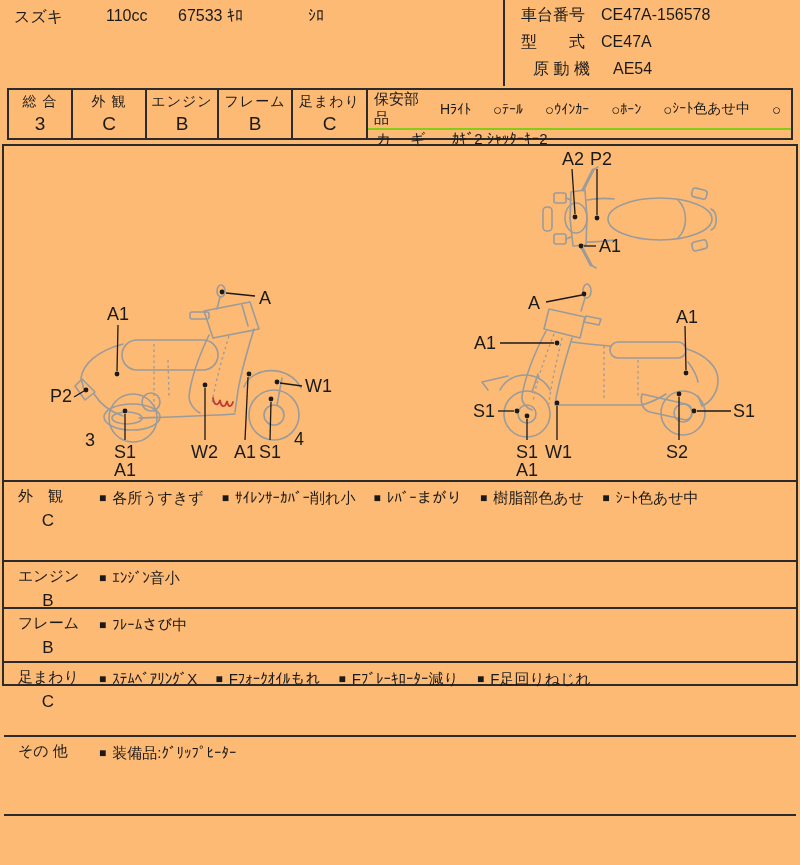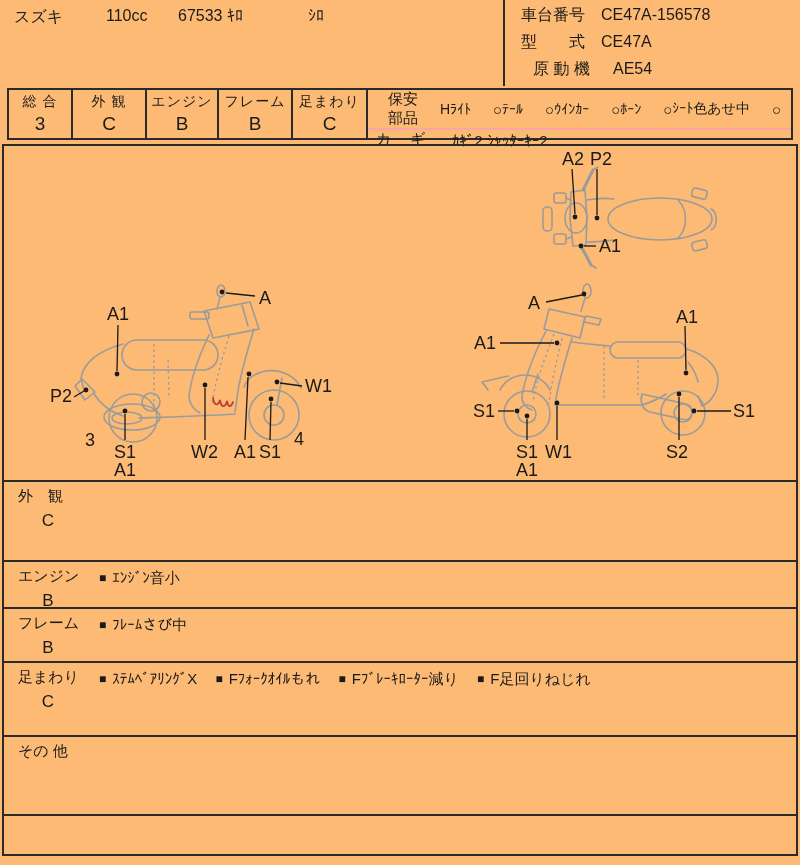--- a/index.html
+++ b/index.html
@@ -24,30 +24,30 @@
   
   #grid{position:absolute;left:7px;top:88px;width:786px;height:52px;
         border:2px solid #2b2b2b;box-sizing:border-box;display:flex;}
   .rcell{border-right:2px solid #2b2b2b;box-sizing:border-box;display:flex;
          flex-direction:column;align-items:center;justify-content:space-between;
          padding:3px 0 5px 0;}
   .rcell .rlabel{font-size:14px;letter-spacing:1px;white-space:nowrap;}
   .rcell .rgrade{font-size:19px;line-height:19px;}
   #rc-0{width:64px;} #rc-1{width:74px;} #rc-2{width:72px;} #rc-3{width:74px;} #rc-4{width:75px;}
   #safety-block{flex:1;display:flex;flex-direction:column;box-sizing:border-box;}
-  #safety-row{height:42px;border-bottom:2px solid #fca5a5;box-sizing:border-box;
-              display:flex;align-items:center;padding:0 10px 0 20px;font-size:14px;}
+  #safety-row{height:42px;border-bottom:2px solid #84cc16;box-sizing:border-box;
+              display:flex;align-items:center;padding:0 10px 0 6px;font-size:14px;}
   #safety-row .s-label{margin-right:10px;font-size:15px;}
   .s-item{display:flex;align-items:center;flex:1;justify-content:flex-start;white-space:nowrap;gap:16px;}
   .s-mark{font-size:15px;margin-left:6px;}
-  #key-row{flex:1;display:flex;align-items:flex-end;padding-left:8px;font-size:15px;}
+  #key-row{flex:1;display:flex;align-items:flex-start;padding-left:8px;font-size:15px;}
   #key-row .k-label{margin-right:24px;letter-spacing:2px;}
 
   
-  #box{position:absolute;left:2px;top:144px;width:796px;height:712px;
+  #box{position:absolute;left:2px;top:144px;width:796px;height:542px;
        border:2px solid #2b2b2b;box-sizing:border-box;}
   .svg-abs{position:absolute;}
   .drow{position:absolute;left:0;width:792px;border-top:2px solid #2b2b2b;box-sizing:border-box;}
   .dlabel{position:absolute;left:14px;top:5px;font-size:15px;white-space:pre;}
   .dgrade{position:absolute;left:0px;top:29px;width:88px;text-align:center;font-size:17px;}
   .dcomments{position:absolute;left:95px;top:6px;right:8px;font-size:15px;line-height:20px;}
   .cmt{white-space:nowrap;margin-right:14px;display:inline-block;}
   .blt{font-size:12px;margin-right:6px;display:inline-block;vertical-align:1px;}
   #drow-0{top:334px;height:80px;} #drow-1{top:414px;height:47px;}
   #drow-2{top:461px;height:54px;} #drow-3{top:515px;height:74px;}
@@ -276,20 +276,27 @@
         <text class="lbl" x="62" y="198">A1</text>
         <text class="lbl" x="91" y="180">W1</text>
         <text class="lbl" x="212" y="180">S2</text>
         <text class="lbl" x="279" y="139">S1</text>
       </g>
     </svg>
 
     <div class="drow" id="drow-0">
       <span class="dlabel">外　観</span>
       <span class="dgrade">C</span>
+      <div class="dcomments">
+        <span class="cmt"><span class="blt">■</span><span>各所うすきず</span></span>
+        <span class="cmt"><span class="blt">■</span><span>ｻｲﾚﾝｻｰｶﾊﾞｰ削れ小</span></span>
+        <span class="cmt"><span class="blt">■</span><span>ﾚﾊﾞｰまがり</span></span>
+        <span class="cmt"><span class="blt">■</span><span>樹脂部色あせ</span></span>
+        <span class="cmt"><span class="blt">■</span><span>ｼｰﾄ色あせ中</span></span>
+      </div>
     </div>
 
     <div class="drow" id="drow-1">
       <span class="dlabel">エンジン</span>
       <span class="dgrade">B</span>
       <div class="dcomments">
         <span class="cmt"><span class="blt">■</span><span>ｴﾝｼﾞﾝ音小</span></span>
       </div>
     </div>
 
@@ -308,18 +315,21 @@
         <span class="cmt"><span class="blt">■</span><span>ｽﾃﾑﾍﾞｱﾘﾝｸﾞX</span></span>
         <span class="cmt"><span class="blt">■</span><span>Fﾌｫｰｸｵｲﾙもれ</span></span>
         <span class="cmt"><span class="blt">■</span><span>Fﾌﾞﾚｰｷﾛｰﾀｰ減り</span></span>
         <span class="cmt"><span class="blt">■</span><span>F足回りねじれ</span></span>
       </div>
     </div>
 
     <div class="drow" id="drow-4">
       <span class="dlabel">その 他</span>
       <span class="dgrade"></span>
+      <div class="dcomments">
+        <span class="cmt"><span class="blt">■</span><span>装備品:ｸﾞﾘｯﾌﾟﾋｰﾀｰ</span></span>
+      </div>
     </div>
 
     <div class="drow" id="drow-5"></div>
 
   </div>
 </div>
 
 </body></html>

